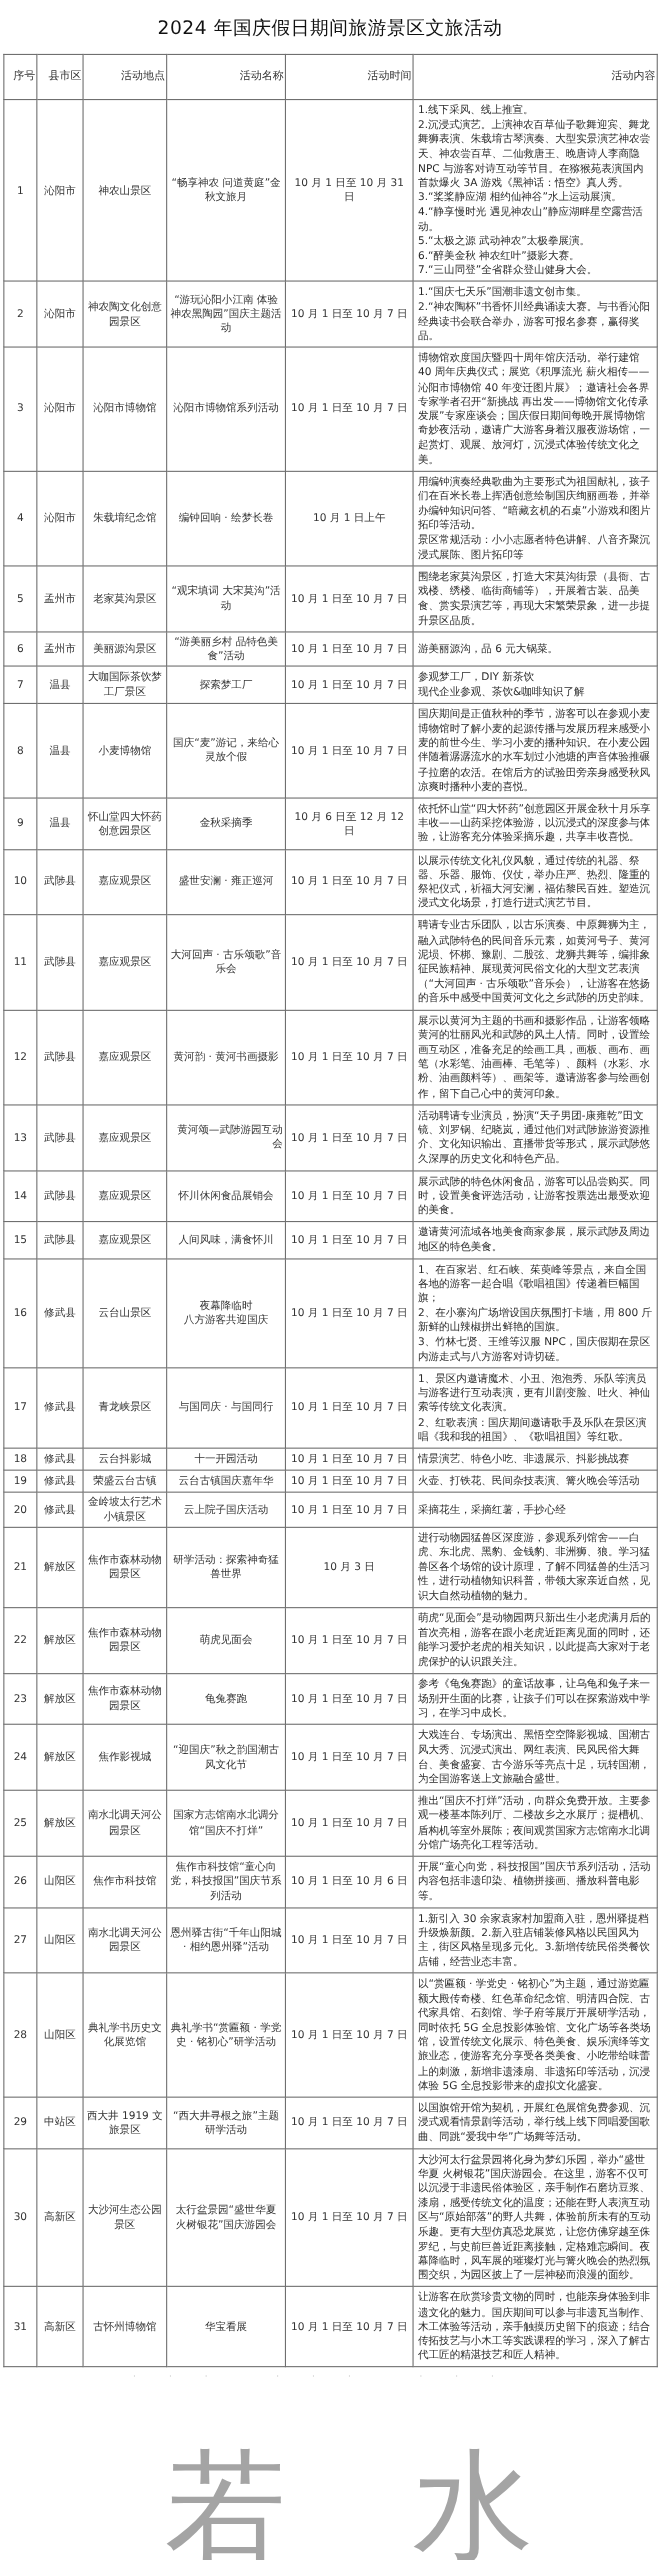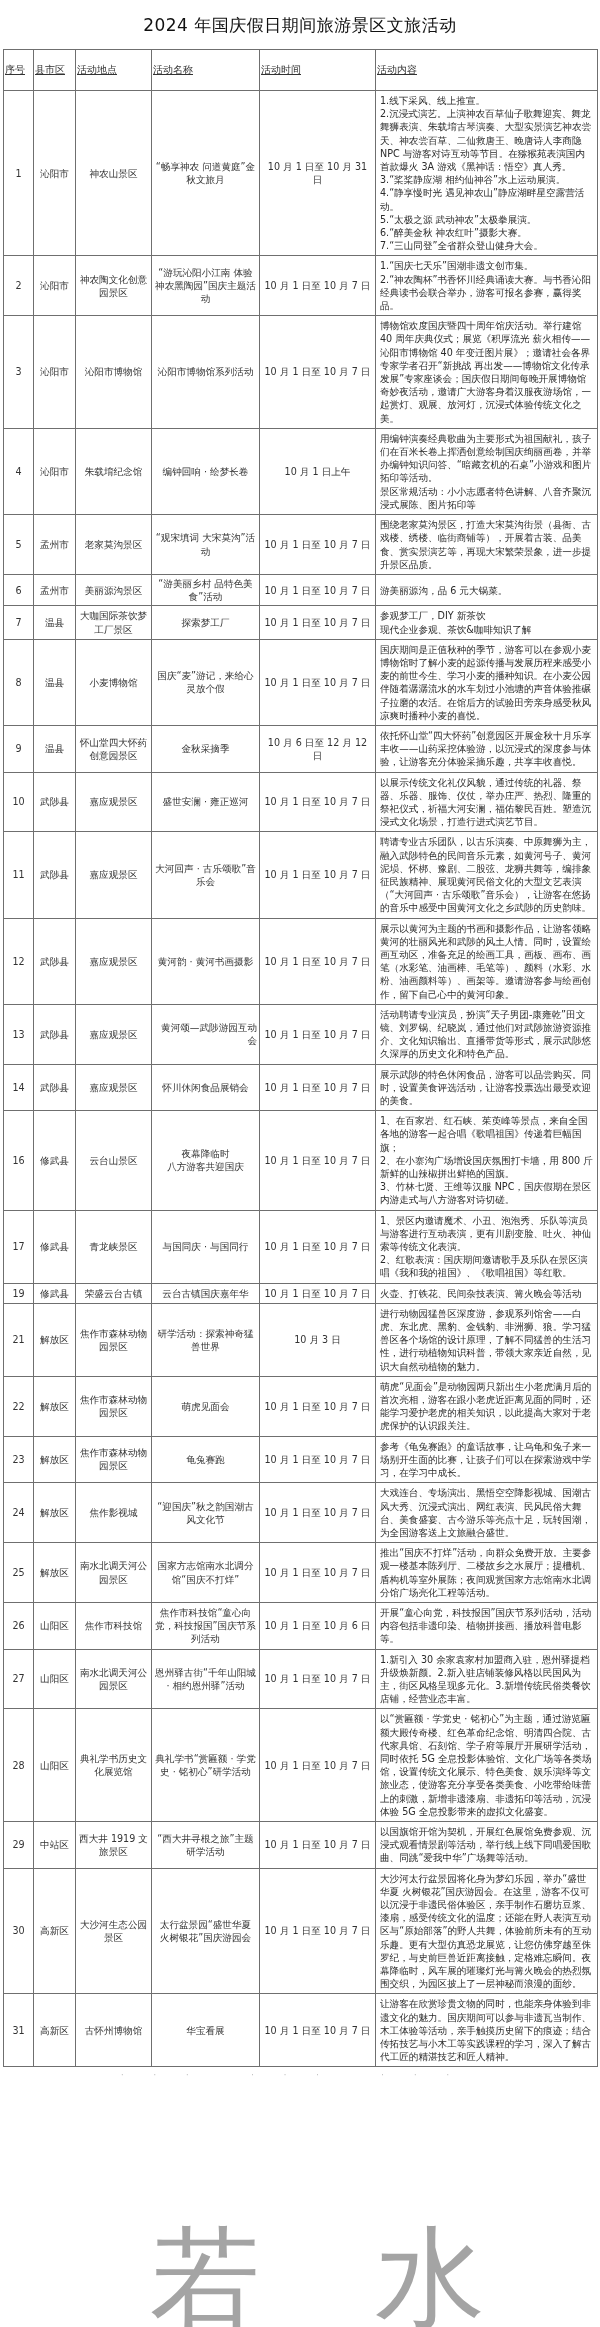--- a/index.html
+++ b/index.html
@@ -1,20 +1,20 @@
 <!DOCTYPE html>
 <html><head>
 <meta charset="utf-8">
 <style>
   html, body { margin: 0; padding: 0; background: #ffffff; }
   body { width: 600px; font-family: "DejaVu Sans", "Liberation Sans", sans-serif; color: #222; }
   .title { text-align: center; font-size: 17px; font-weight: 500; color: #111; padding: 14px 0 12px 0; letter-spacing: 0.5px; }
   table { width: 594px; margin-left: 3px; border-collapse: collapse; table-layout: fixed; font-size: 9.6px; line-height: 13.2px; }
   th, td { border: 1px solid #6f6f6f; vertical-align: middle; }
-  th { font-weight: normal; height: 38px; text-align: left; color: #333; font-size: 10px; text-decoration: underline; }
+  th { font-weight: normal; height: 38px; text-align: right; color: #333; font-size: 10px; }
   td { text-align: center; color: #333; padding: 2px 2px; }
   td.content { text-align: left; padding: 3px 3px 3px 4px; white-space: pre-line; color: #2b2b2b; }
   col.c1 { width: 30px; } col.c2 { width: 42px; } col.c3 { width: 76px; } col.c4 { width: 108px; } col.c5 { width: 116px; } col.c6 { width: 222px; }
   .watermark { position: absolute; left: 150px; top: 2205px; font-size: 110px; color: rgba(90,90,90,0.55); letter-spacing: 40px; font-family: "DejaVu Sans", sans-serif; pointer-events: none; }
   .footer-mark { text-align: center; font-size: 8px; color: #bbb; padding: 4px 0; letter-spacing: 30px; }
 </style>
 </head>
 <body>
 
 <div class="title">2024 年国庆假日期间旅游景区文旅活动</div>
@@ -154,46 +154,70 @@
       </tr>
       <tr>
         <td>14</td>
         <td>武陟县</td>
         <td style="white-space: pre-line;">嘉应观景区</td>
         <td style="white-space: pre-line;">怀川休闲食品展销会</td>
         <td>10 月 1 日至 10 月 7 日</td>
         <td class="content">展示武陟的特色休闲食品，游客可以品尝购买。同时，设置美食评选活动，让游客投票选出最受欢迎的美食。</td>
       </tr>
       <tr>
+        <td>15</td>
+        <td>武陟县</td>
+        <td style="white-space: pre-line;">嘉应观景区</td>
+        <td style="white-space: pre-line;">人间风味，满食怀川</td>
+        <td>10 月 1 日至 10 月 7 日</td>
+        <td class="content">邀请黄河流域各地美食商家参展，展示武陟及周边地区的特色美食。</td>
+      </tr>
+      <tr>
         <td>16</td>
         <td>修武县</td>
         <td style="white-space: pre-line;">云台山景区</td>
         <td style="white-space: pre-line;">夜幕降临时
 八方游客共迎国庆</td>
         <td>10 月 1 日至 10 月 7 日</td>
         <td class="content">1、在百家岩、红石峡、茱萸峰等景点，来自全国各地的游客一起合唱《歌唱祖国》传递着巨幅国旗；
 2、在小寨沟广场增设国庆氛围打卡墙，用 800 斤新鲜的山辣椒拼出鲜艳的国旗。
 3、竹林七贤、王维等汉服 NPC，国庆假期在景区内游走式与八方游客对诗切磋。</td>
       </tr>
       <tr>
         <td>17</td>
         <td>修武县</td>
         <td style="white-space: pre-line;">青龙峡景区</td>
         <td style="white-space: pre-line;">与国同庆 · 与国同行</td>
         <td>10 月 1 日至 10 月 7 日</td>
         <td class="content">1、景区内邀请魔术、小丑、泡泡秀、乐队等演员与游客进行互动表演，更有川剧变脸、吐火、神仙索等传统文化表演。
 2、红歌表演：国庆期间邀请歌手及乐队在景区演唱《我和我的祖国》、《歌唱祖国》等红歌。</td>
       </tr>
       <tr>
+        <td>18</td>
+        <td>修武县</td>
+        <td style="white-space: pre-line;">云台抖影城</td>
+        <td style="white-space: pre-line;">十一开园活动</td>
+        <td>10 月 1 日至 10 月 7 日</td>
+        <td class="content">情景演艺、特色小吃、非遗展示、抖影挑战赛</td>
+      </tr>
+      <tr>
         <td>19</td>
         <td>修武县</td>
         <td style="white-space: pre-line;">荣盛云台古镇</td>
         <td style="white-space: pre-line;">云台古镇国庆嘉年华</td>
         <td>10 月 1 日至 10 月 7 日</td>
         <td class="content">火壶、打铁花、民间杂技表演、篝火晚会等活动</td>
+      </tr>
+      <tr>
+        <td>20</td>
+        <td>修武县</td>
+        <td style="white-space: pre-line;">金岭坡太行艺术小镇景区</td>
+        <td style="white-space: pre-line;">云上院子国庆活动</td>
+        <td>10 月 1 日至 10 月 7 日</td>
+        <td class="content">采摘花生，采摘红薯，手抄心经</td>
       </tr>
       <tr>
         <td>21</td>
         <td>解放区</td>
         <td style="white-space: pre-line;">焦作市森林动物园景区</td>
         <td style="white-space: pre-line;">研学活动：探索神奇猛兽世界</td>
         <td>10 月 3 日</td>
         <td class="content">进行动物园猛兽区深度游，参观系列馆舍——白虎、东北虎、黑豹、金钱豹、非洲狮、狼。学习猛兽区各个场馆的设计原理，了解不同猛兽的生活习性，进行动植物知识科普，带领大家亲近自然，见识大自然动植物的魅力。</td>
       </tr>
       <tr>

